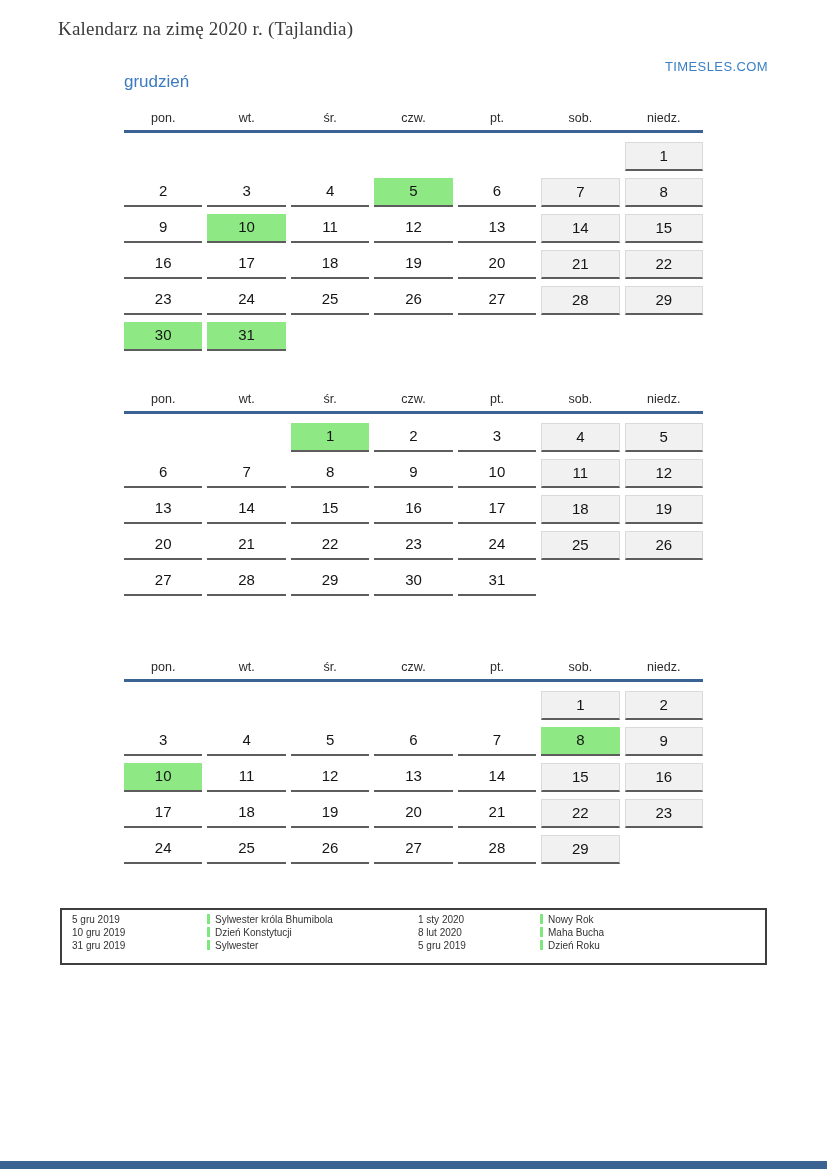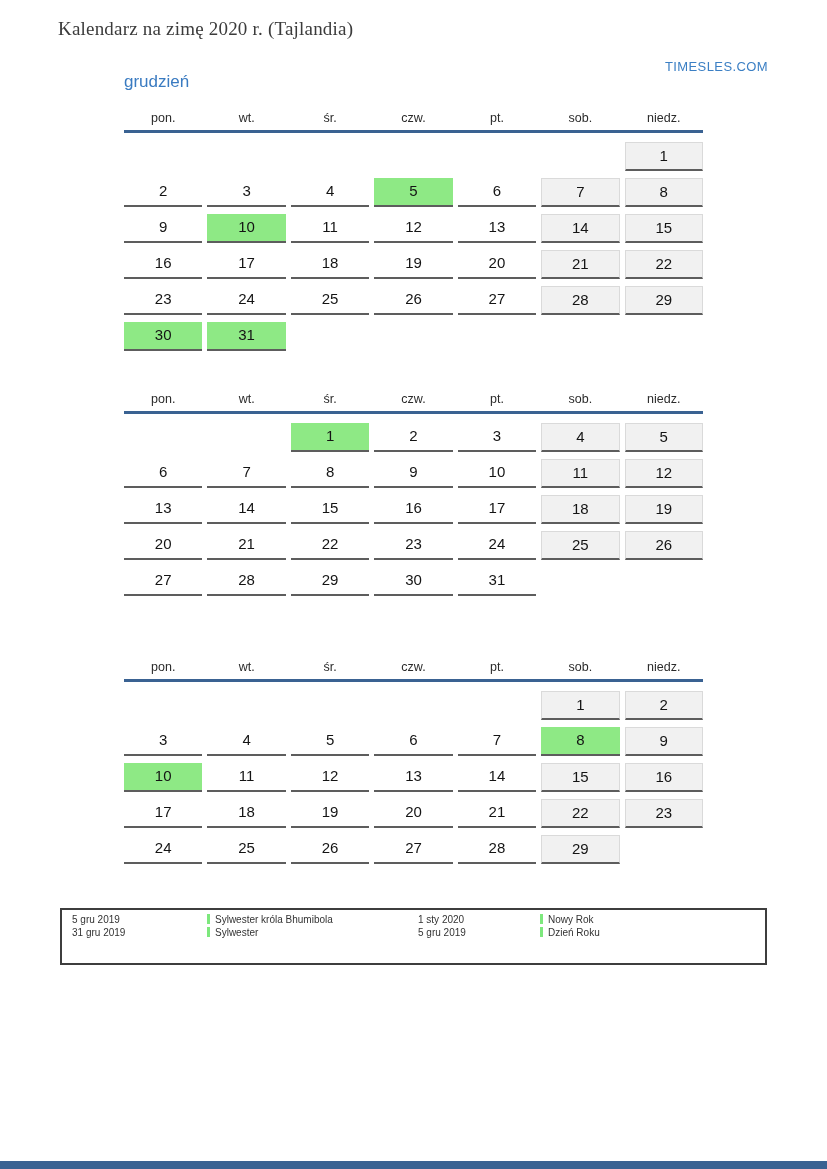--- a/index.html
+++ b/index.html
@@ -260,20 +260,26 @@
 </div>
 
 <div class="legend">
     <div class="legend-row">
       <div>5 gru 2019</div>
       <div class="holiday-name"><span class="marker"></span><span>Sylwester króla Bhumibola</span></div>
       <div>1 sty 2020</div>
       <div class="holiday-name"><span class="marker"></span><span>Nowy Rok</span></div>
     </div>
     <div class="legend-row">
+      <div>10 gru 2019</div>
+      <div class="holiday-name"><span class="marker"></span><span>Dzień Konstytucji</span></div>
+      <div>8 lut 2020</div>
+      <div class="holiday-name"><span class="marker"></span><span>Maha Bucha</span></div>
+    </div>
+    <div class="legend-row">
       <div>31 gru 2019</div>
       <div class="holiday-name"><span class="marker"></span><span>Sylwester</span></div>
       <div>5 gru 2019</div>
       <div class="holiday-name"><span class="marker"></span><span>Dzień Roku</span></div>
     </div>
   </div>
 
 <div class="footer-bar"></div>
 
 </body></html>

